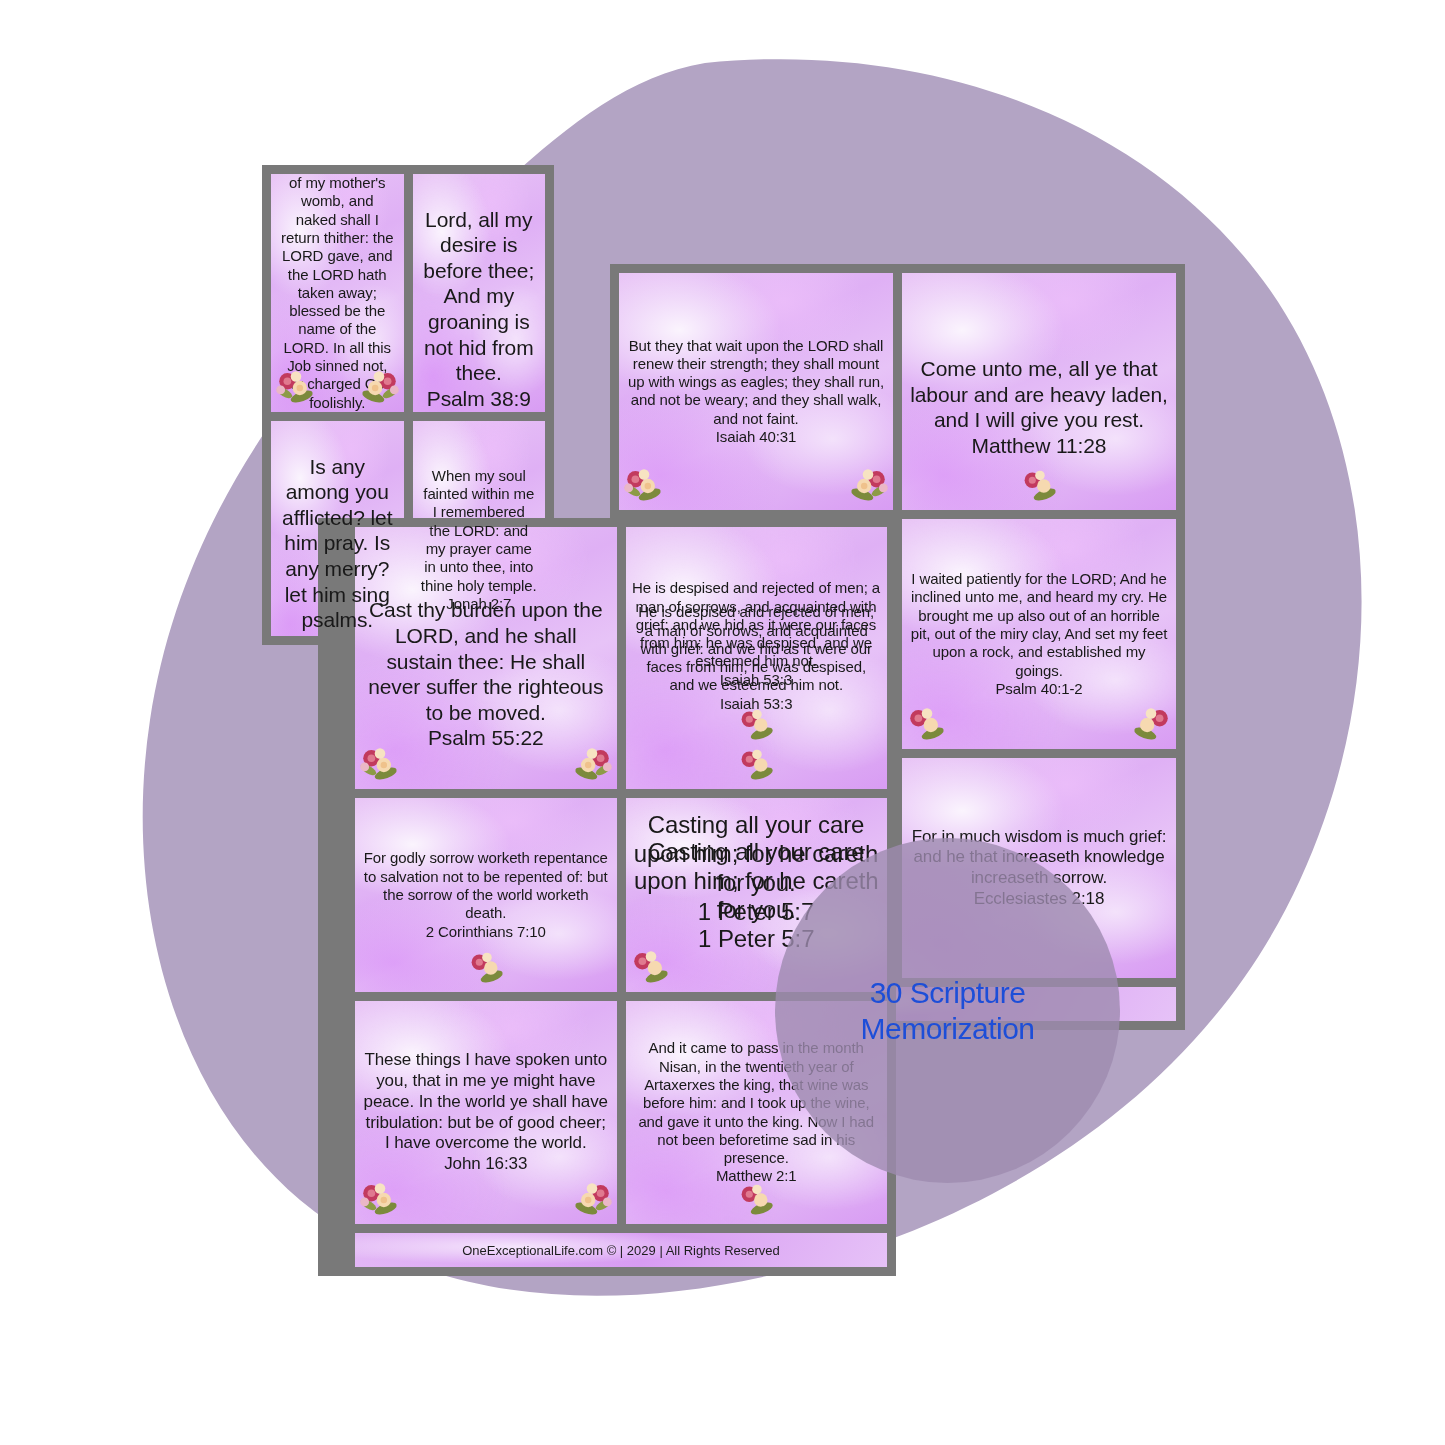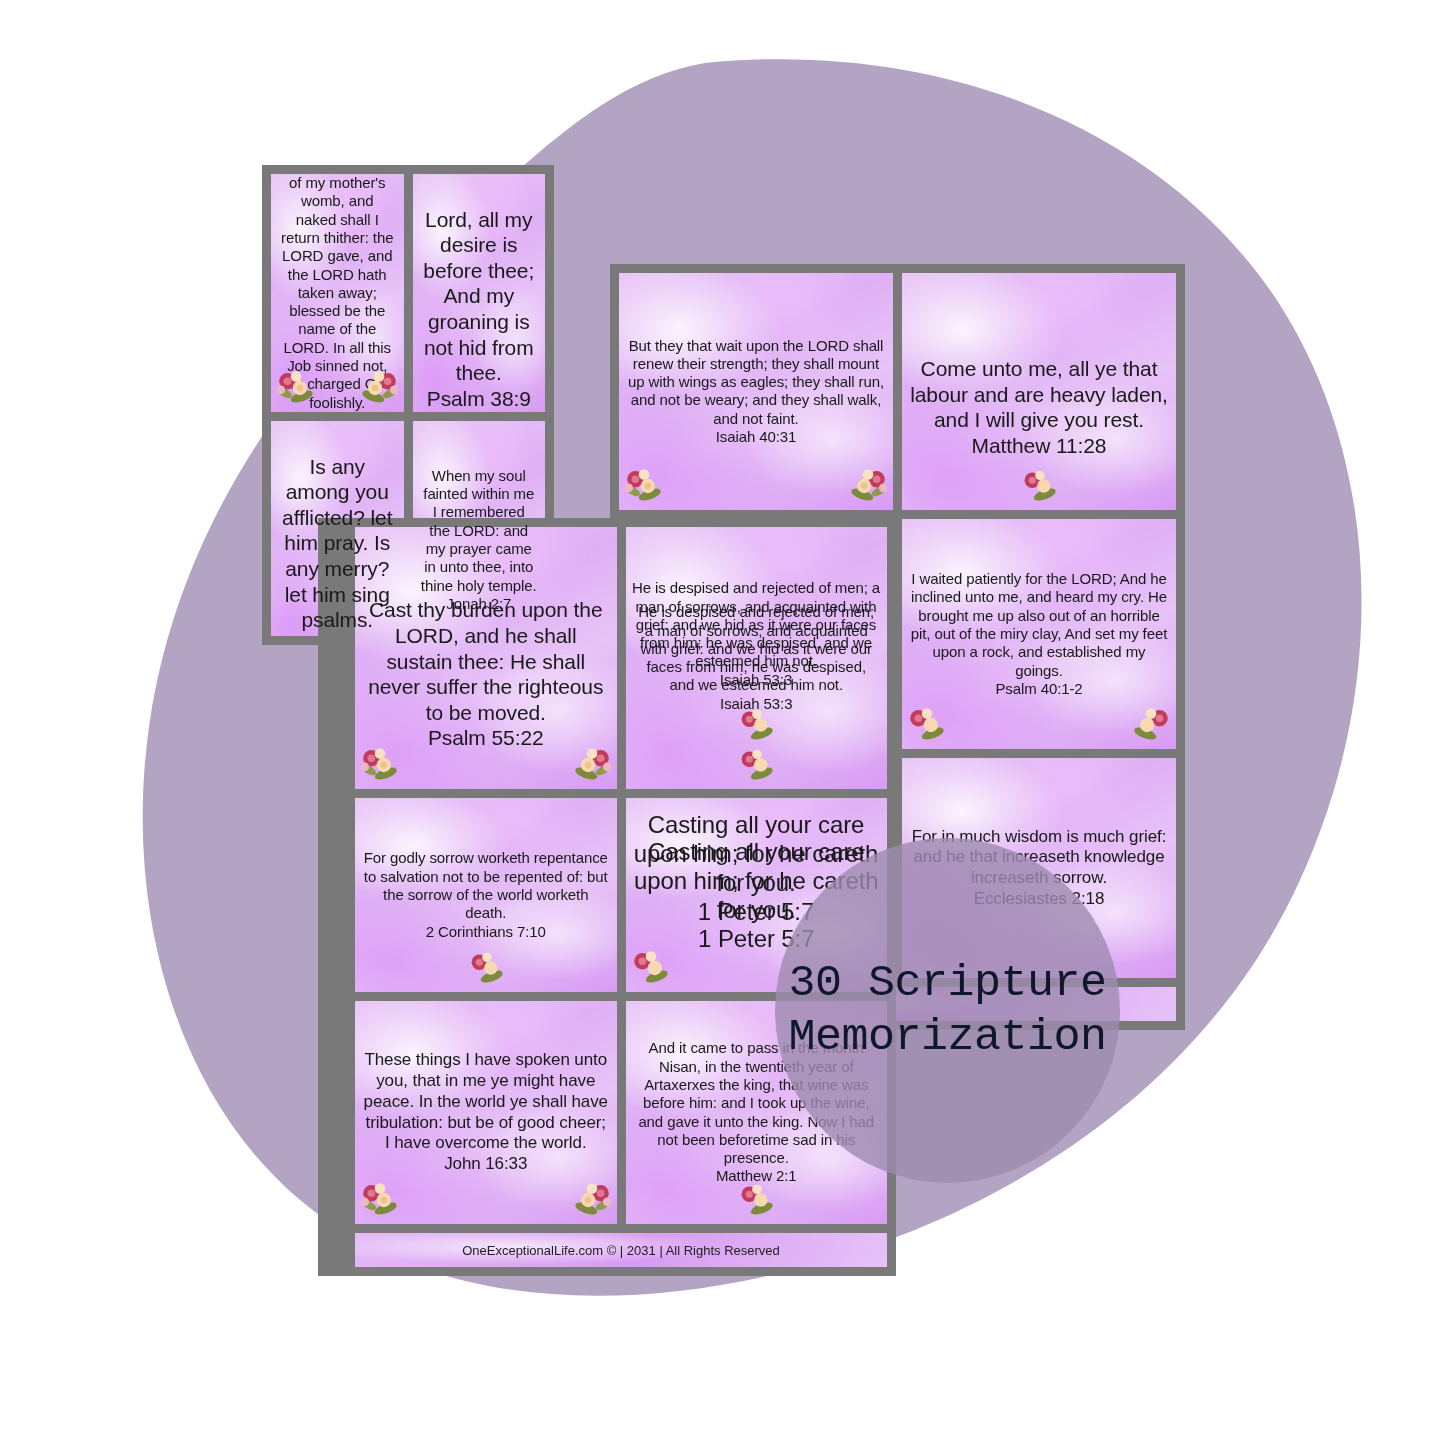--- a/index.html
+++ b/index.html
@@ -102,27 +102,26 @@
     width:345px;height:345px;
     border-radius:50%;
     background:rgba(157,139,175,0.80);
     display:flex;
     align-items:center;
     justify-content:center;
     text-align:center;
     z-index:50;
   }
   #badge .badge-text{
-    color:#0f172a;
-    font-size:45px;
+    color:#1d4ed8;
+    font-size:30px;
     line-height:1.18;
     font-weight:400;
     letter-spacing:-0.5px;
     padding:0 14px;
-    font-family:Liberation Mono, monospace;
   }
   .t-sm{font-size:15px;}
   .t-md{font-size:17px;}
   .t-lg{font-size:21px;margin-top:32px;}
   .t-xl{font-size:24px;}
 </style>
 </head>
 <body>
 
 <div id="stage">
@@ -463,21 +462,21 @@
                 <circle cx="17" cy="19" r="3.7" fill="#e0798f"></circle>
                 <circle cx="29" cy="25" r="7" fill="#f6d9b0"></circle>
                 <circle cx="25" cy="14" r="5" fill="#f7e3c2"></circle>
               </g>
             </svg>
         </span>
       </div>
     </div>
 
     <div class="footer-strip">
-      <span>OneExceptionalLife.com ©  | 2031 | All Rights Reserved</span>
+      <span>OneExceptionalLife.com ©  | 2029 | All Rights Reserved</span>
     </div>
   </div>
 
   <div id="badge">
     <div class="badge-text">
       <div>30 Scripture</div>
       <div>Memorization</div>
     </div>
   </div>
 

